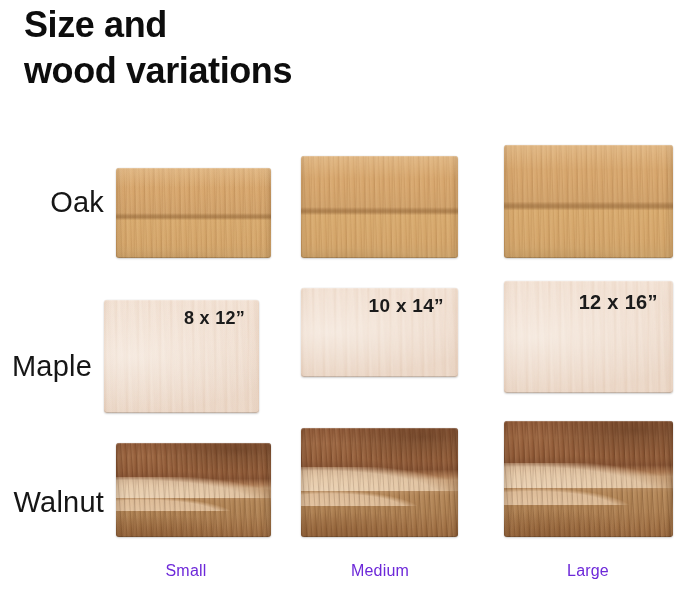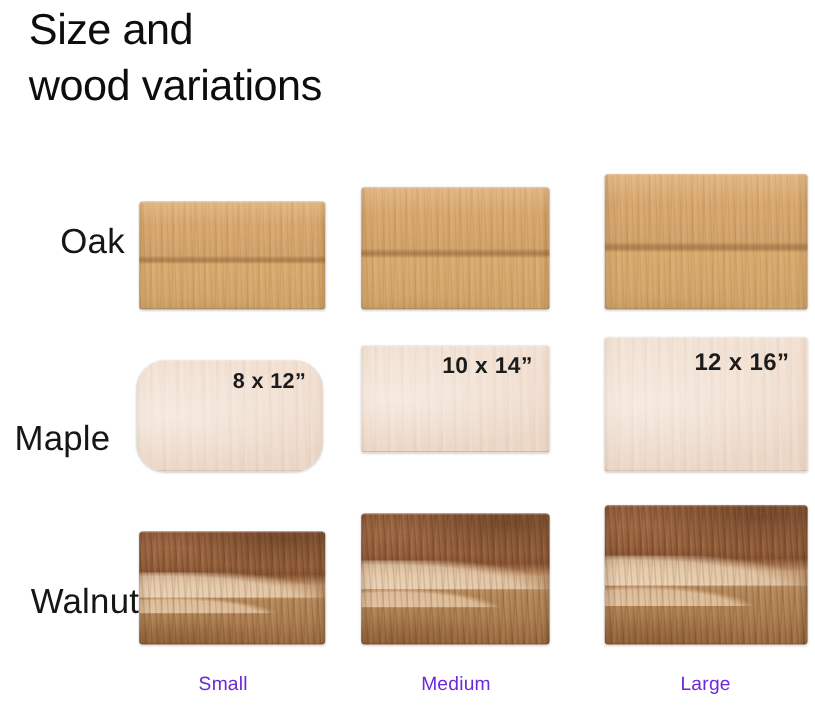--- a/index.html
+++ b/index.html
@@ -19,41 +19,41 @@
   }
 
   
   #title {
     position: absolute;
     left: 24px;
     top: 2px;
     width: 420px;
     font-size: 36px;
     line-height: 46px;
-    font-weight: 400;
+    font-weight: 700;
     letter-spacing: -0.4px;
     color: #0d0d0d;
     white-space: pre-line;
   }
 
   
   .row-label {
     position: absolute;
     left: 0;
     width: 104px;
     text-align: right;
     font-size: 29px;
     font-weight: 300;
     letter-spacing: 0.2px;
     color: #161616;
     white-space: nowrap;
   }
   #label-oak    { top: 186px; }
   #label-maple  { top: 350px; text-align: center; }
-  #label-walnut { top: 486px; padding-left: 12px; }
+  #label-walnut { top: 486px; }
 
   
   .col-label {
     position: absolute;
     top: 562px;
     font-size: 16px;
     font-weight: 300;
     letter-spacing: 0.2px;
     color: #6d28d9;
     text-align: center;
@@ -281,21 +281,21 @@
   <div class="edge"></div>
 </div>
 
 <div class="board oak board-large" style="left:504px; top:145px; width:169px; height:113px;">
   <div class="grain"></div>
   <div class="band"></div>
   <div class="sheen"></div>
   <div class="edge"></div>
 </div>
 
-<div class="board maple board-small" style="left:114px; top:300px; width:155px; height:93px;border-radius:24px;">
+<div class="board maple board-small" style="left:104px; top:300px; width:155px; height:113px;">
   <div class="grain"></div>
   <div class="sheen"></div>
   <div class="size-text">8 x 12”</div>
   <div class="edge"></div>
 </div>
 
 <div class="board maple board-medium" style="left:301px; top:288px; width:157px; height:89px;">
   <div class="grain"></div>
   <div class="sheen"></div>
   <div class="size-text">10 x 14”</div>

